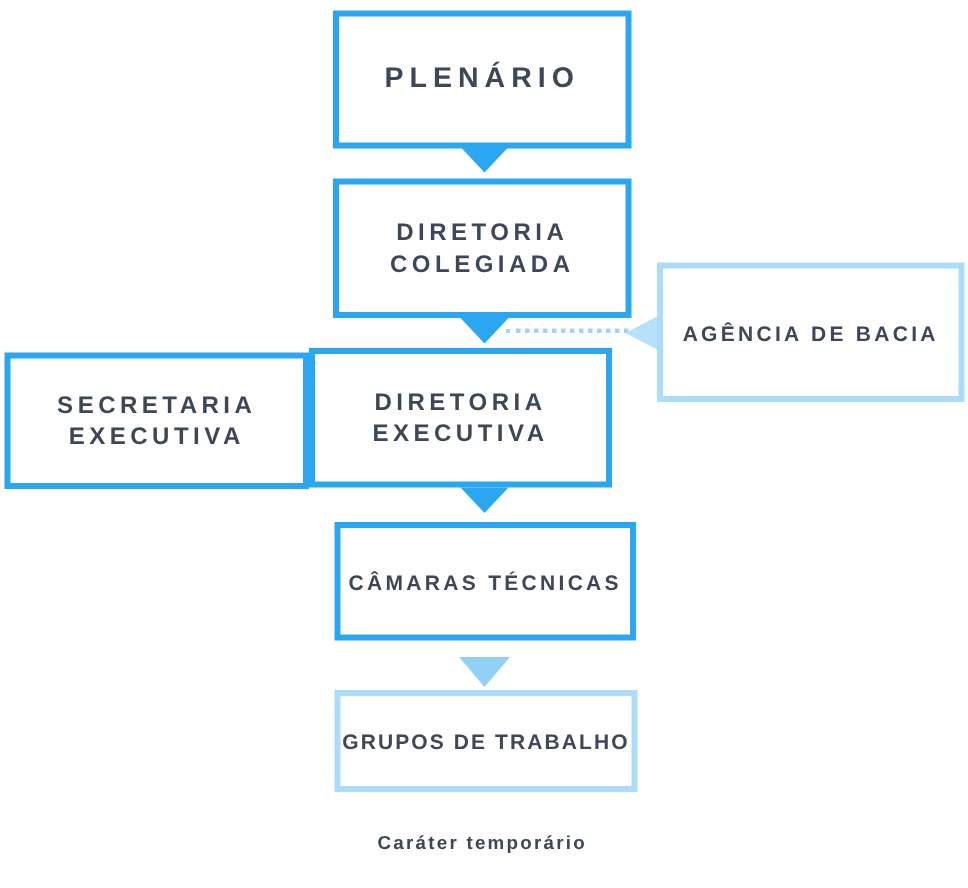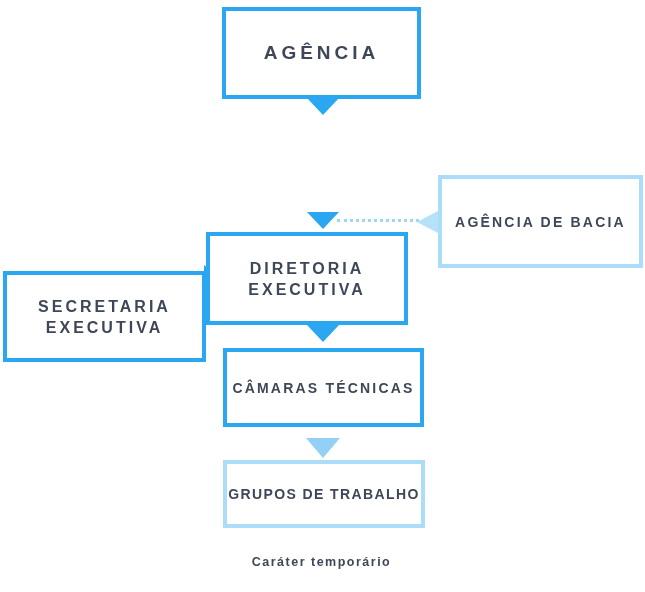--- a/index.html
+++ b/index.html
@@ -35,21 +35,21 @@
     color:var(--text);
   }
   .lbl-xl{font-size:19px;letter-spacing:4px;}
   .lbl-lg{font-size:16px;letter-spacing:3px;line-height:21px;}
   .lbl-md{font-size:14px;letter-spacing:2.2px;white-space:nowrap;}
   .lbl-md-tight{font-size:14px;letter-spacing:1.4px;white-space:nowrap;}
 
   #node-plenario            {left:222px;top:7px;  width:199px;height:92px;}
   #node-diretoria-colegiada {left:222px;top:119px;width:199px;height:93px;}
   #node-agencia-de-bacia    {left:438px;top:175px;width:205px;height:93px;}
-  #node-secretaria-executiva{left:3px;  top:235px;width:203px;height:91px;margin-top:36px;}
+  #node-secretaria-executiva{left:3px;  top:235px;width:203px;height:91px;}
   #node-diretoria-executiva {left:206px;top:232px;width:202px;height:93px;}
   #node-camaras-tecnicas    {left:223px;top:348px;width:201px;height:79px;}
   #node-grupos-de-trabalho  {left:223px;top:460px;width:202px;height:68px;}
 
   .arr{position:absolute;width:0;height:0;}
   .arr-down-bright{
     border-left:16px solid transparent;
     border-right:16px solid transparent;
     border-top:17px solid var(--bright);
   }
@@ -89,25 +89,28 @@
     letter-spacing:1.5px;
     color:var(--text);
   }
 </style>
 </head>
 <body>
 
 <div class="canvas">
 
   <div class="node bright" id="node-plenario">
-    <span class="label lbl-xl">AGÊNCIA</span>
+    <span class="label lbl-xl">PLENÁRIO</span>
   </div>
 
   <div class="arr arr-down-bright" id="arrow-plenario-to-colegiada"></div>
 
+  <div class="node bright" id="node-diretoria-colegiada">
+    <span class="label lbl-lg">DIRETORIA COLEGIADA</span>
+  </div>
 
   <div class="arr arr-down-bright" id="arrow-colegiada-to-executiva"></div>
 
   <div id="dotted-connector-agencia"></div>
 
   <div class="arr" id="arrow-agencia-to-colegiada"></div>
 
   <div class="node light" id="node-agencia-de-bacia">
     <span class="label lbl-md">AGÊNCIA DE BACIA</span>
   </div>

